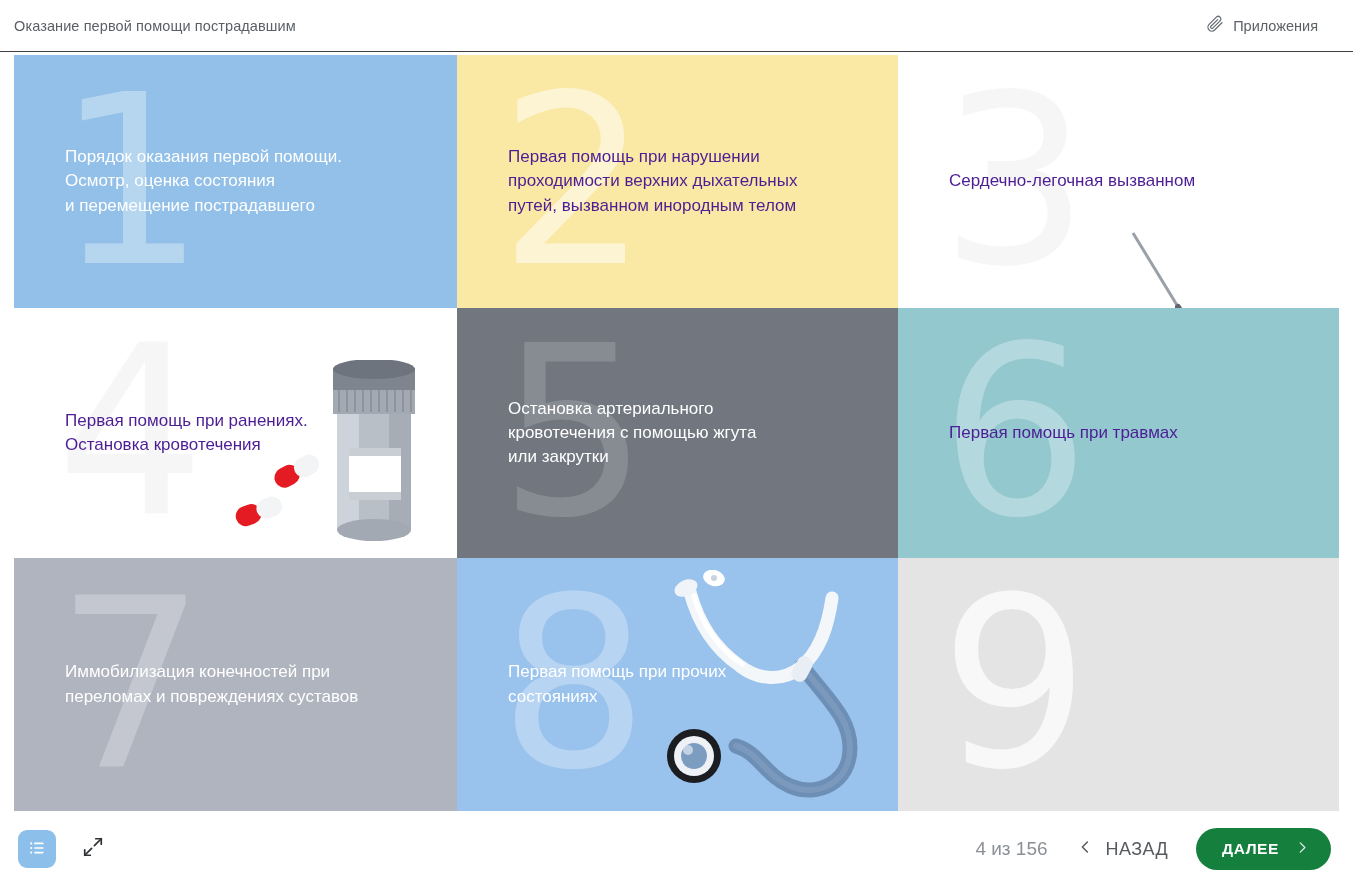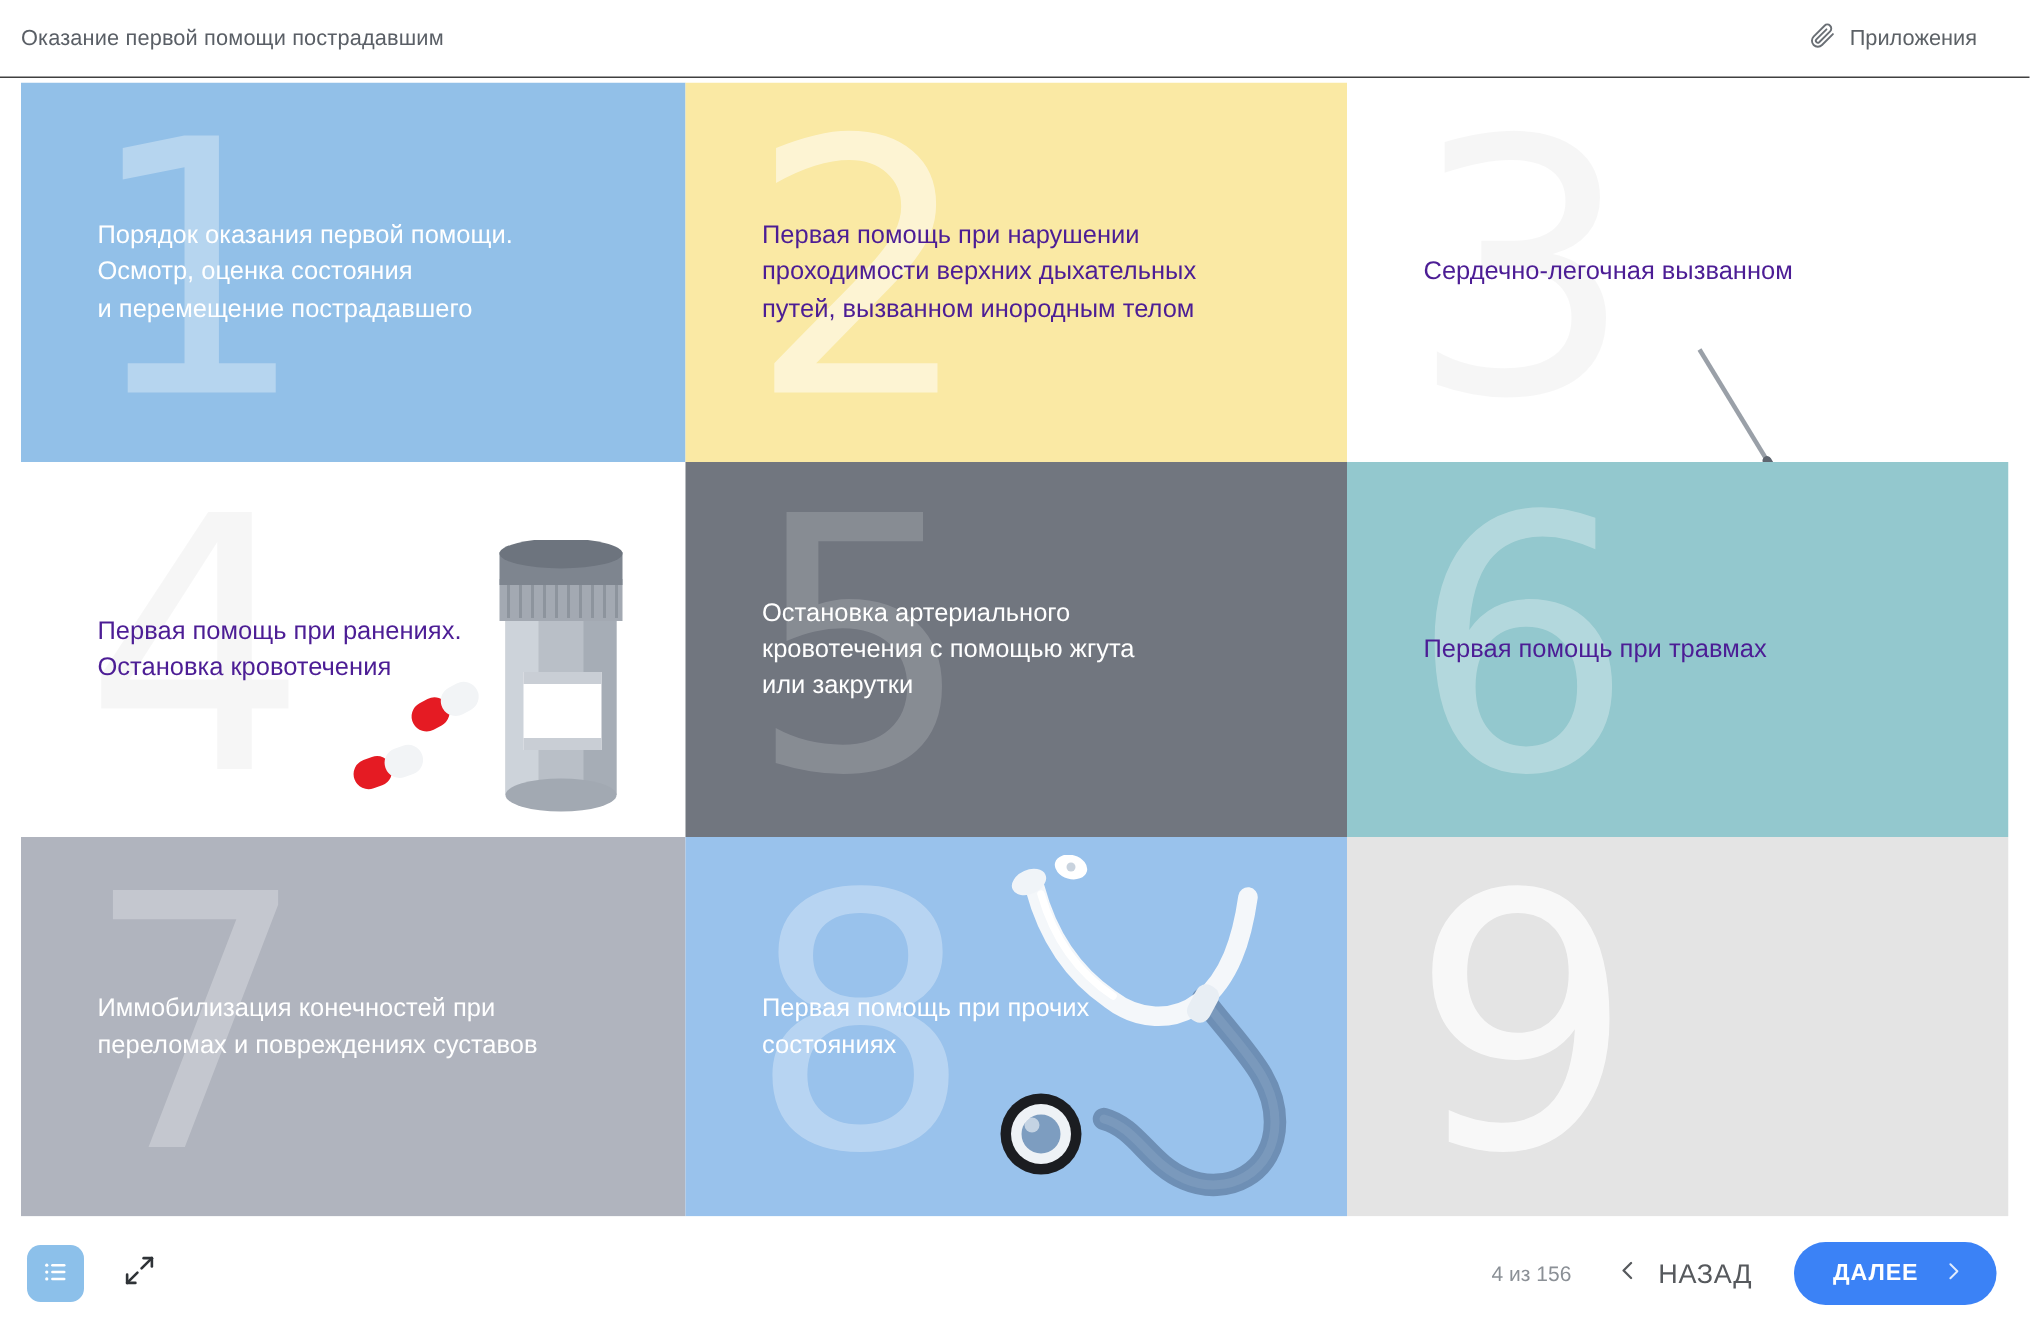--- a/index.html
+++ b/index.html
@@ -109,33 +109,33 @@
     margin-left: 22px;
     width: 30px; height: 30px;
     display: flex; align-items: center; justify-content: center;
     cursor: pointer;
   }
   .footer-right {
     margin-left: auto; margin-right: 22px;
     display: flex; align-items: center;
   }
   .page-counter {
-    font-size: 14px; color: #8b9096;
+    font-size: 19px; color: #8b9096;
     margin-right: 30px; white-space: nowrap;
   }
   .btn-back {
     display: flex; align-items: center; gap: 13px;
     cursor: pointer; margin-right: 28px;
   }
   .btn-back .lbl {
     font-size: 18px; color: #56595d; letter-spacing: .4px;
   }
   .btn-next {
     display: flex; align-items: center; gap: 16px;
-    background: #3b82f6;
+    background: #15803d;
     border: none; border-radius: 21px;
     height: 42px; padding: 0 22px 0 26px;
     cursor: pointer;
   }
   .btn-next .lbl {
     font-size: 15.5px; color: #ffffff;
     font-weight: bold; letter-spacing: .6px;
   }
 </style>
 </head>

